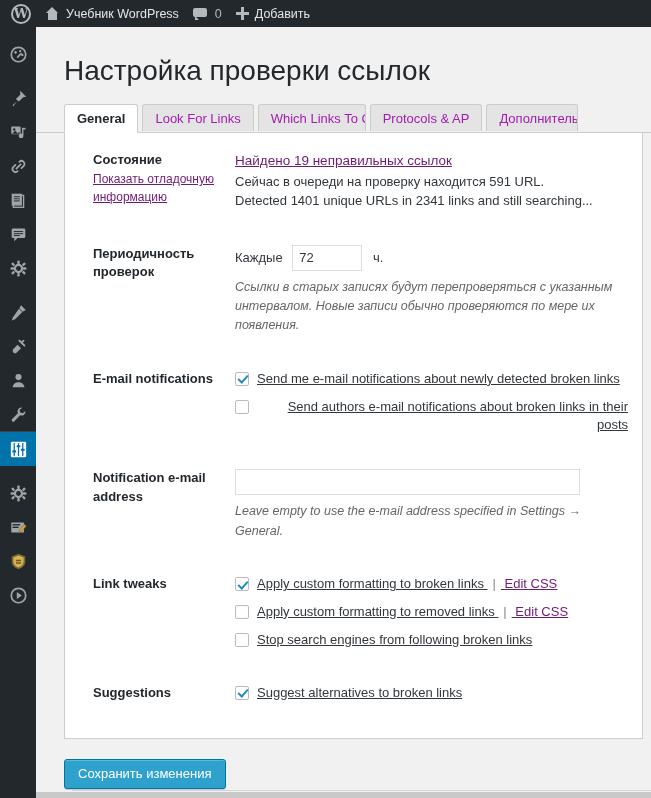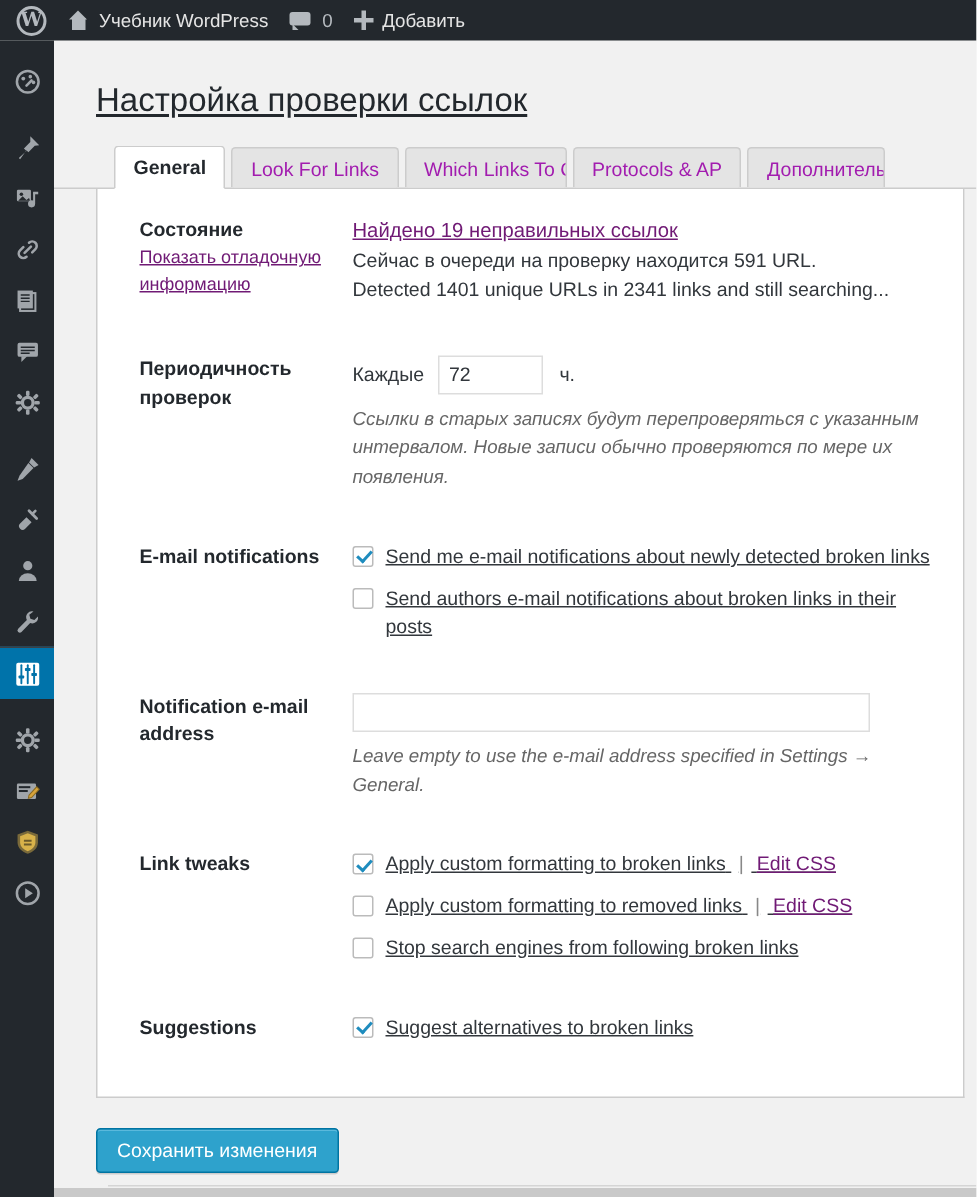--- a/index.html
+++ b/index.html
@@ -51,28 +51,27 @@
     border-top:6px solid transparent;border-bottom:6px solid transparent;border-left:8px solid #f1f1f1;
   }
   .menu-ic svg{display:block;}
   .menu-gap{height:10px;}
 
   
   .content{
     position:absolute;left:36px;top:27px;right:0;bottom:0;background:#f1f1f1;overflow:hidden;
   }
   .page-title{
-    margin:0;padding:26px 0 14px 28px;font-size:22px;font-weight:400;color:#23282d;
+    margin:0;padding:26px 0 14px 28px;font-size:28px;font-weight:400;color:#23282d;
     line-height:1.3;
-    text-decoration:underline;
   }
 
   
   .tabs{
-    position:relative;padding-left:40px;display:flex;align-items:flex-end;
+    position:relative;padding-left:28px;display:flex;align-items:center;
     height:29px;border-bottom:1px solid #ccc;box-sizing:content-box;
   }
   .tab{
     height:27px;line-height:27px;padding:0 12px;margin-right:4px;
     background:#e4e4e4;border:1px solid #ccc;border-bottom:none;
     border-radius:3px 3px 0 0;color:#a21caf;font-size:13px;font-weight:400;
     white-space:nowrap;overflow:hidden;box-sizing:border-box;cursor:pointer;
   }
   .tab.active{
     background:#fff;color:#23282d;font-weight:bold;height:29px;line-height:28px;
@@ -115,21 +114,21 @@
   }
   input.txt{
     width:345px;height:26px;border:1px solid #ddd;background:#fff;
     font-family:"Liberation Sans",sans-serif;font-size:13px;color:#32373c;
     padding:1px 6px;box-sizing:border-box;display:block;
   }
   .inline-lbl{vertical-align:middle;margin-right:6px;}
   .unit{vertical-align:middle;margin-left:7px;}
 
   .cbrow{display:flex;align-items:flex-start;margin-bottom:9px;text-decoration:underline;}
-  .cbrow:last-child{margin-bottom:0;}
+  .cbrow:last-child{margin-bottom:0;text-align:right;}
   .cbox{
     width:14px;height:14px;border:1px solid #bbb;background:#fff;border-radius:2px;
     margin:2px 8px 0 0;flex:0 0 14px;position:relative;box-sizing:border-box;
   }
   .cbox.checked:after{
     content:"";position:absolute;left:3.5px;top:0.5px;width:4px;height:8px;
     border:solid #1e8cbe;border-width:0 2px 2px 0;transform:rotate(42deg);
   }
   .cblabel{line-height:1.45;max-width:395px;}
   .sep{color:#888;margin:0 5px;}

